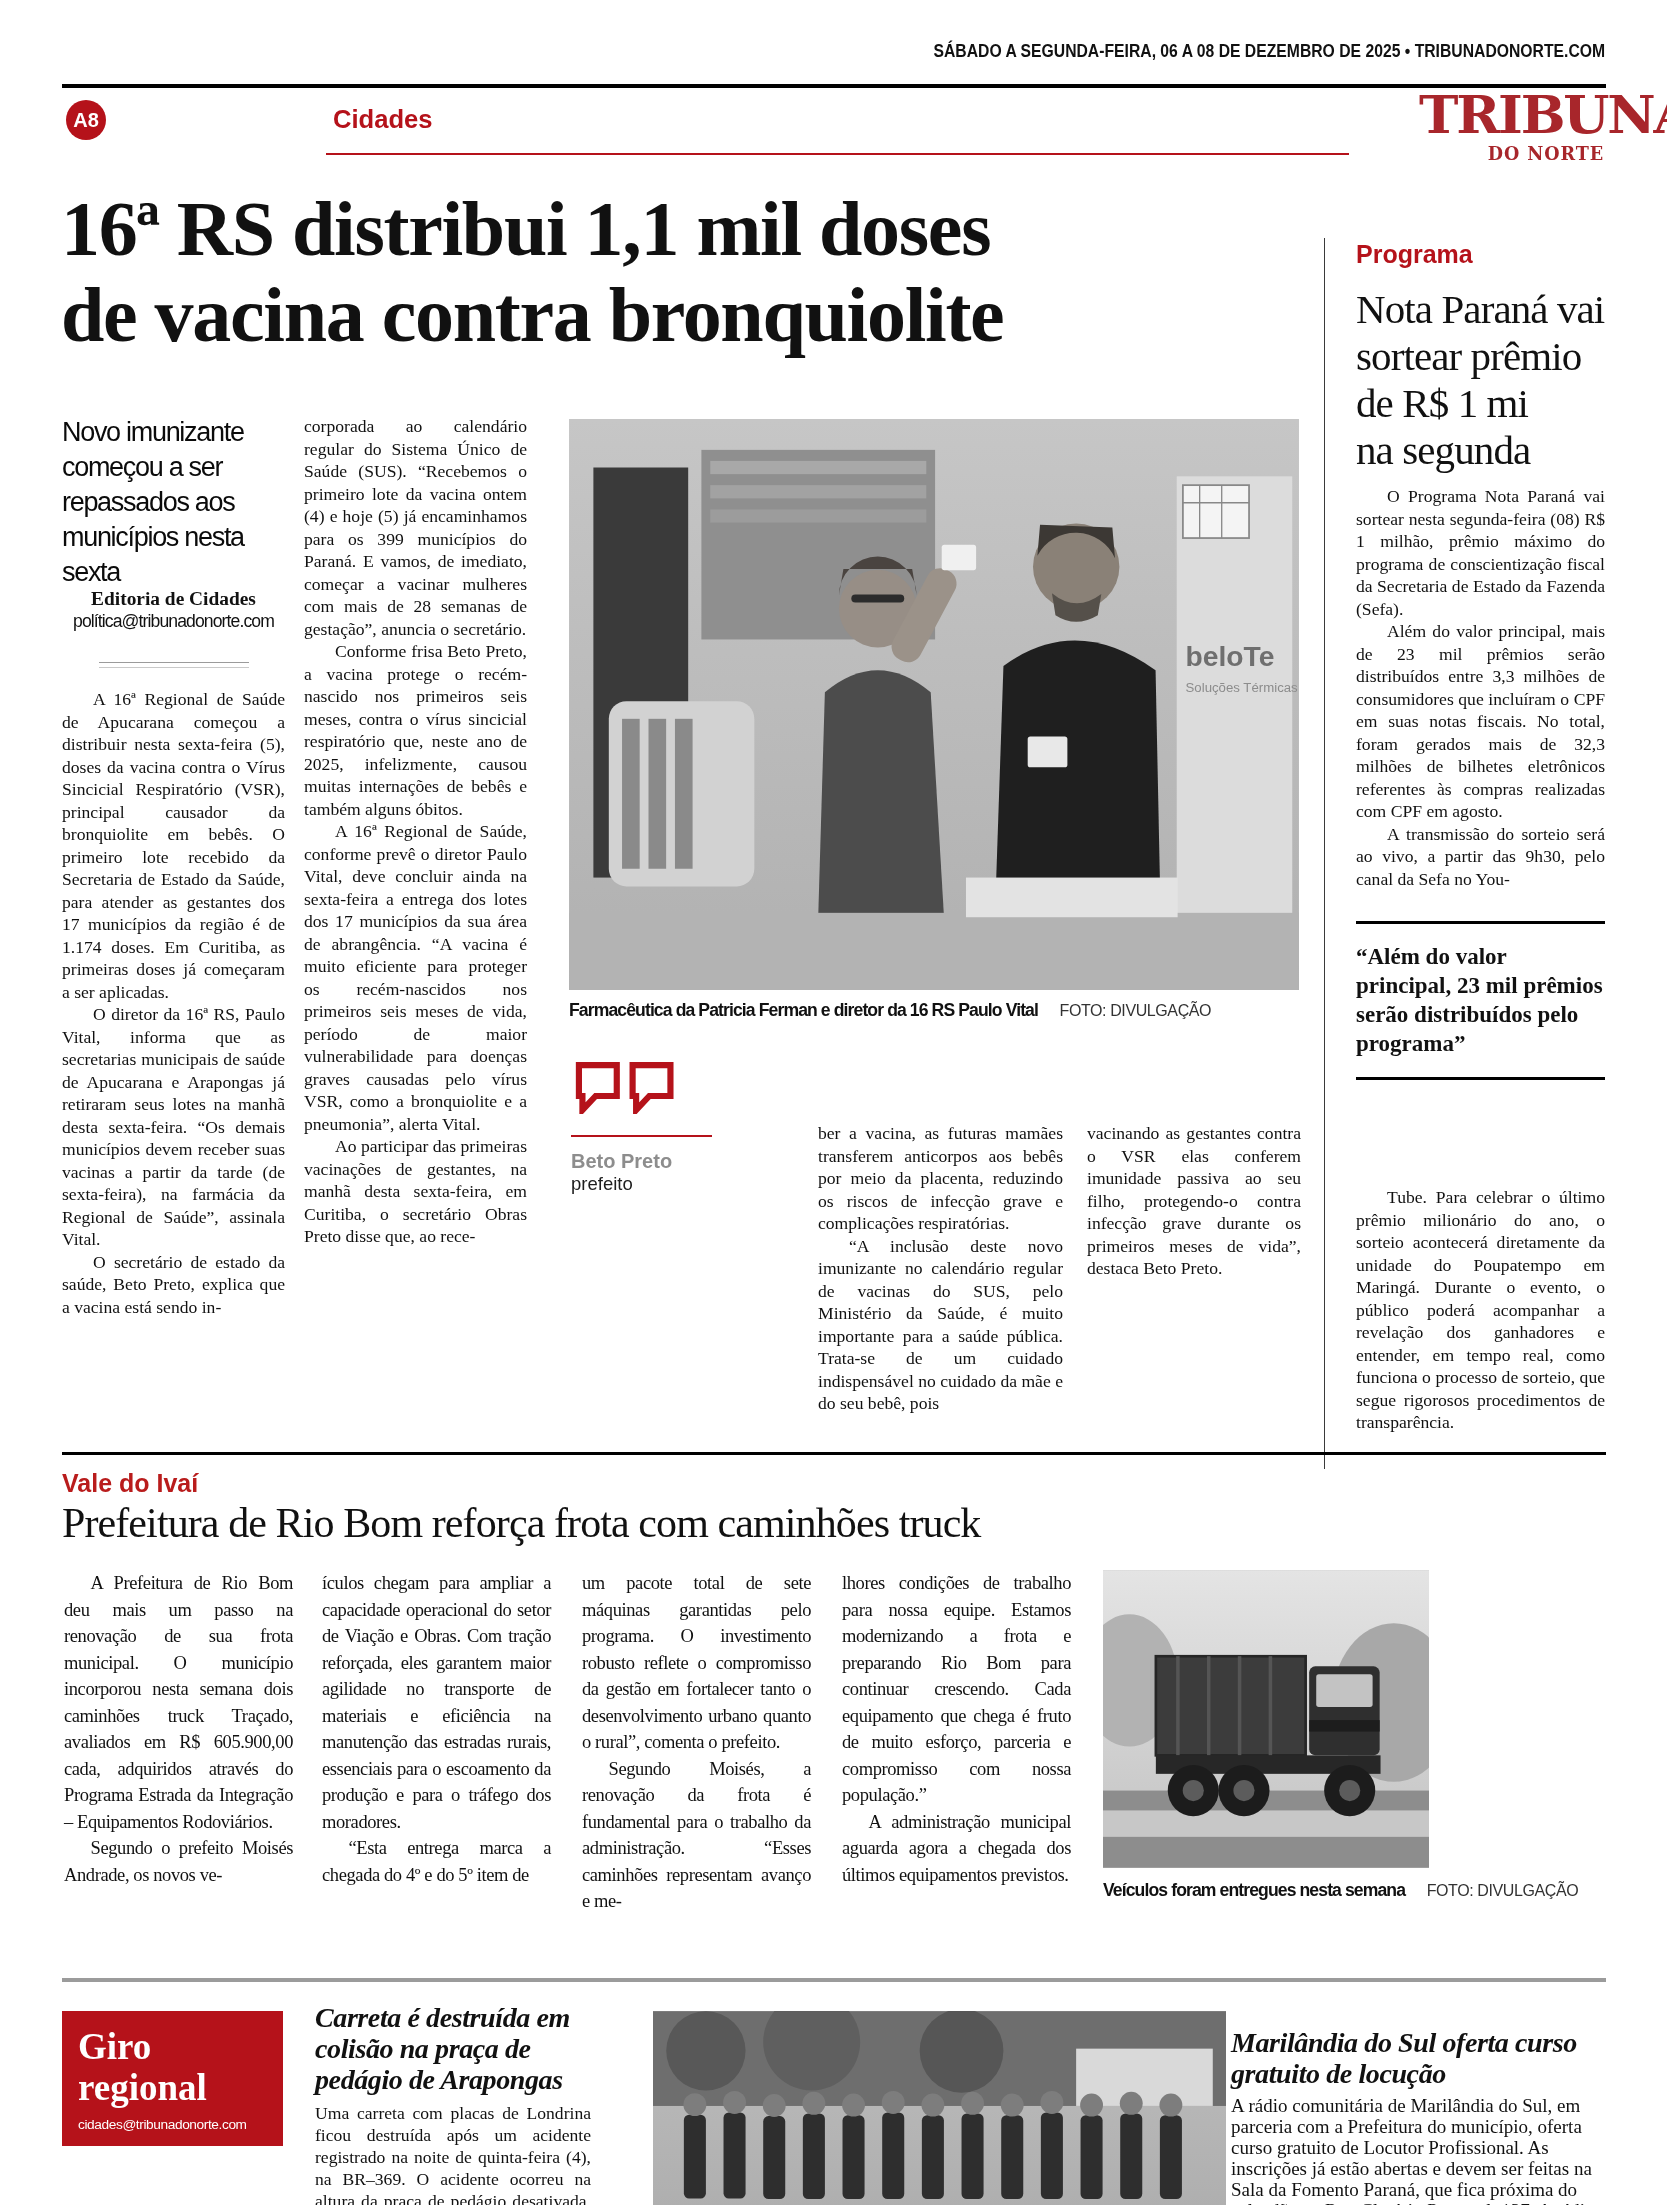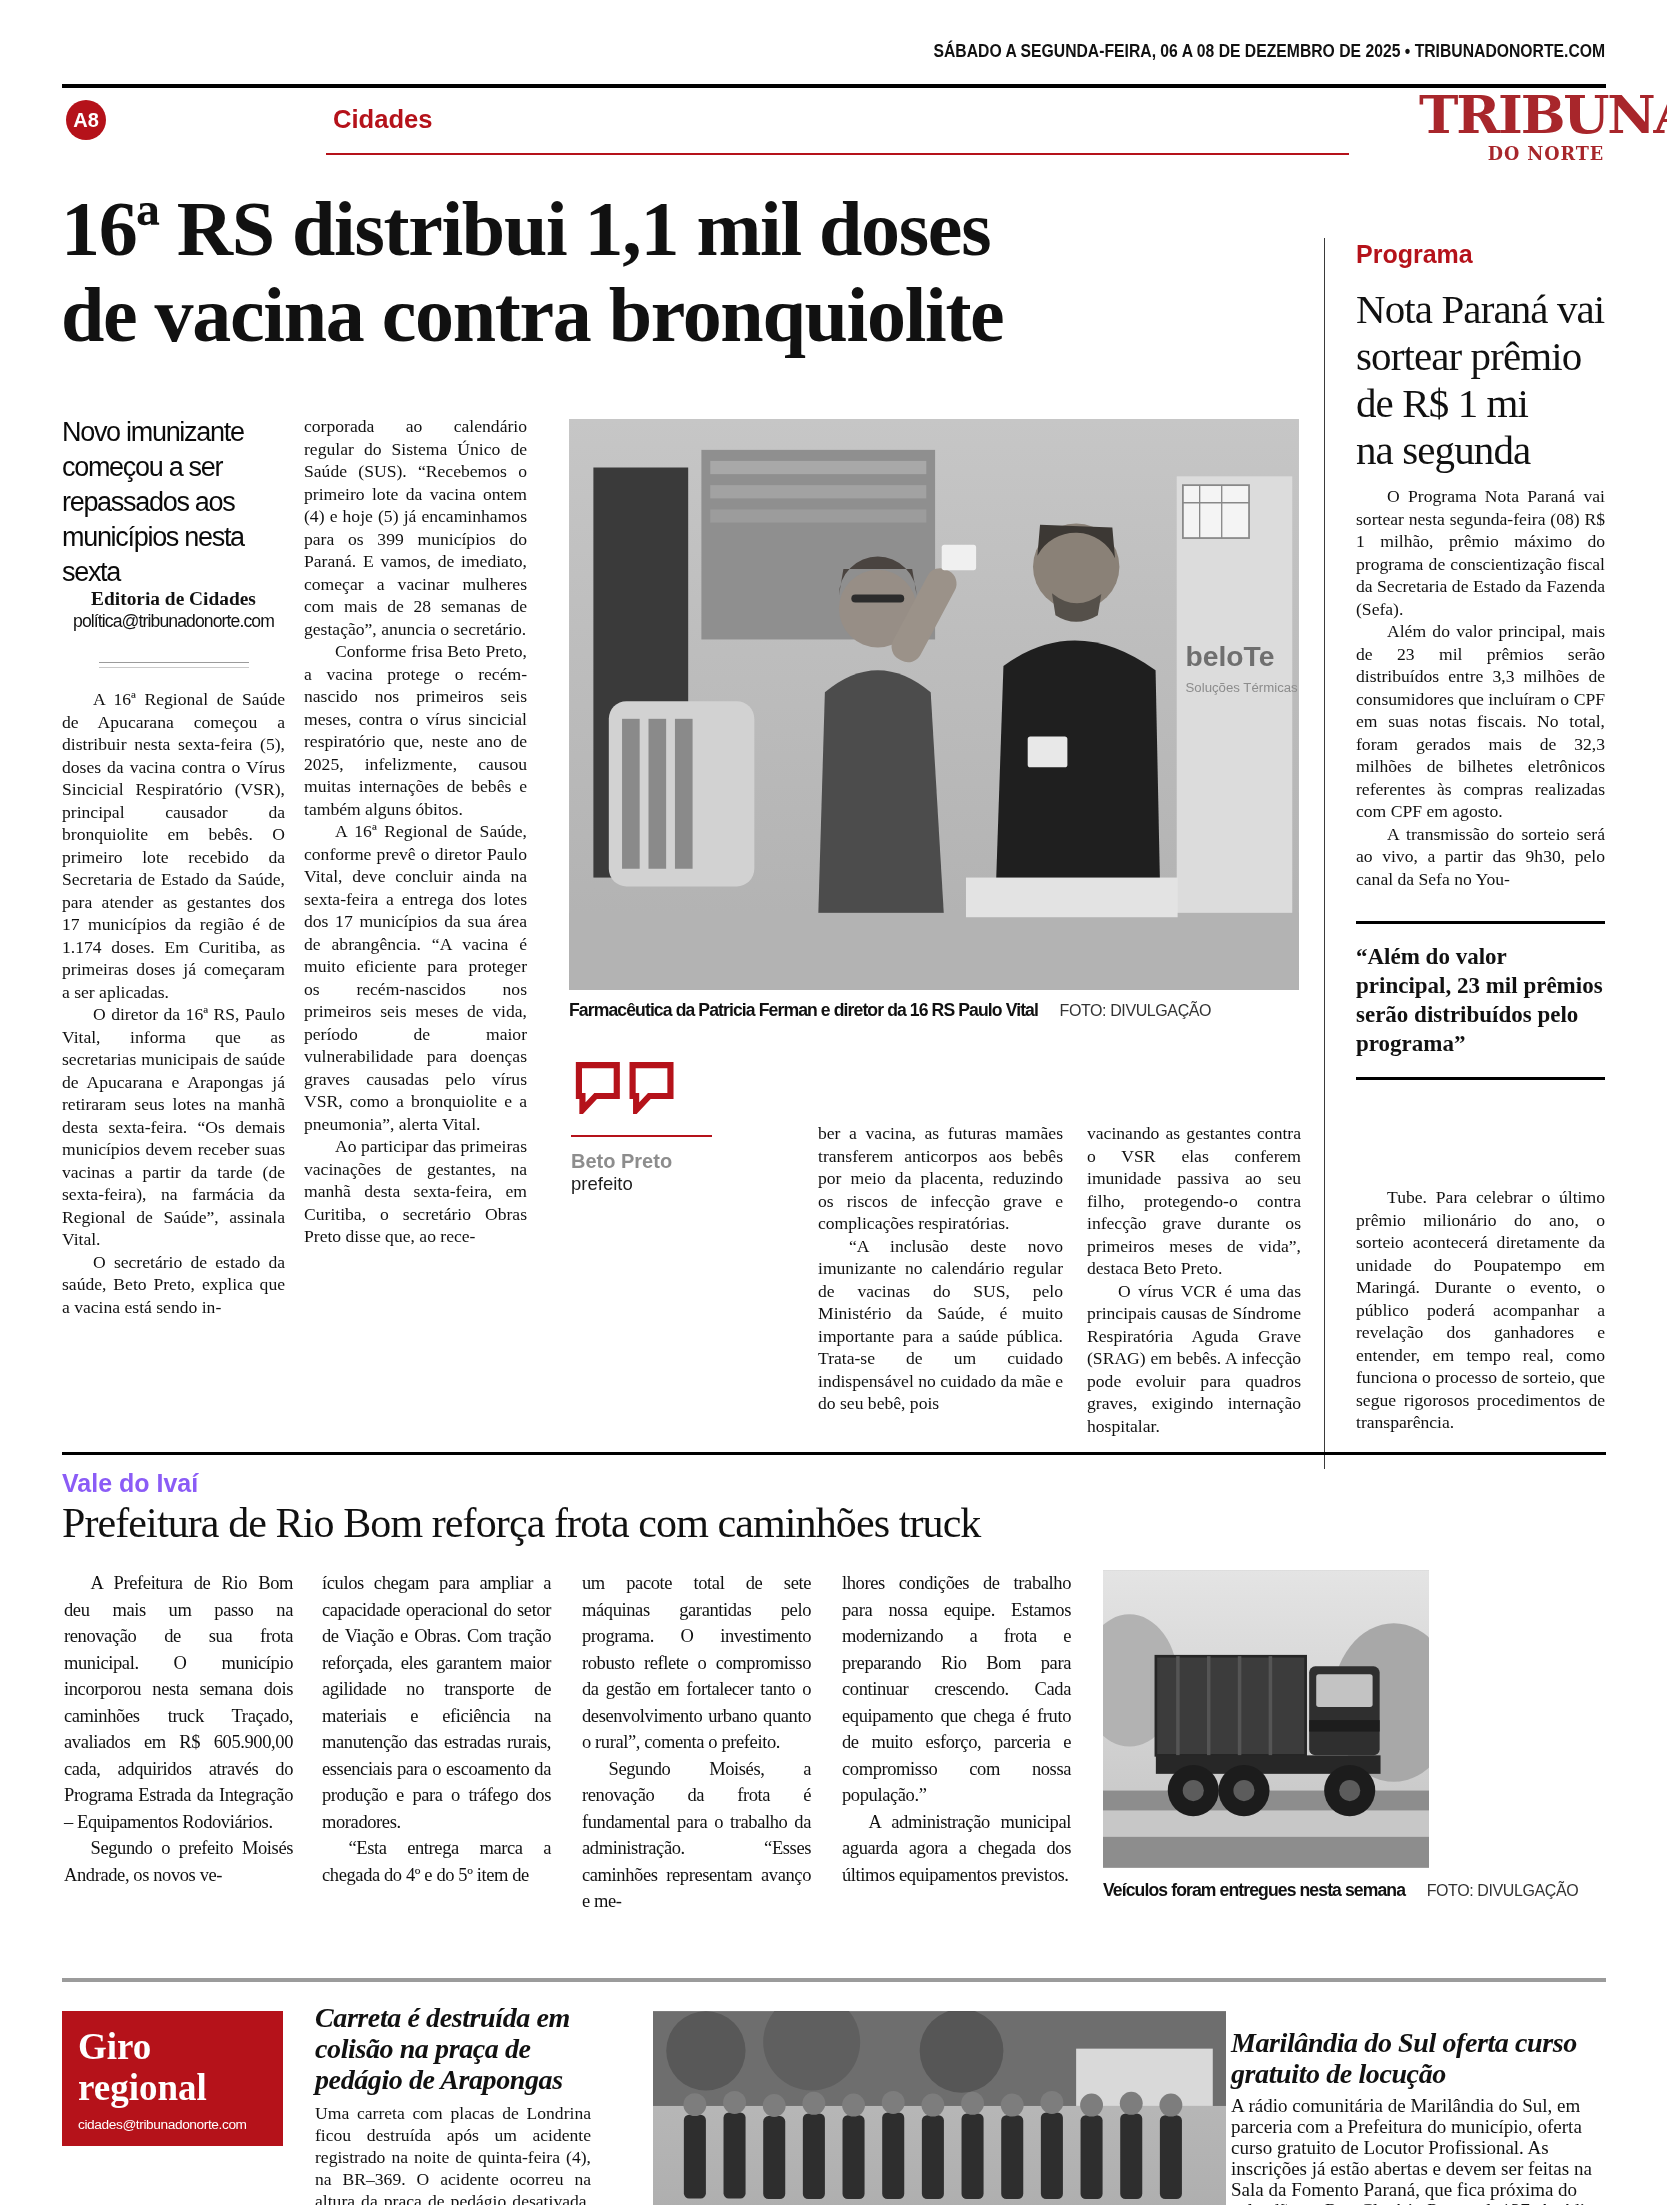--- a/index.html
+++ b/index.html
@@ -37,21 +37,21 @@
   .qrole{font:400 18.5px/1.2 "Liberation Sans",sans-serif;color:#1d1d1d;}
   
   .sbrule{top:238px;left:1324px;width:1.3px;height:1231px;background:#3a3a3a;}
   .sbkicker{top:240px;left:1356px;font:700 25px "Liberation Sans",sans-serif;color:#b5121a;}
   .sbheadline{top:286px;left:1356px;width:265px;font:400 41px/47px "Liberation Serif",serif;letter-spacing:-0.9px;}
   .sbbody p{margin:0;font-size:17.6px;line-height:22.5px;text-align:justify;text-indent:31px;}
   .pull{border-top:3.1px solid #000;border-bottom:3.1px solid #000;padding:17.6px 0 19.4px 0;}
   .pull .ptext{font:700 23px/29px "Liberation Serif",serif;}
   
   .valerule{top:1452px;left:62px;width:1544px;height:3.1px;background:#000;}
-  .valekicker{top:1469px;left:62px;font:700 25px "Liberation Sans",sans-serif;color:#8b5cf6;}
+  .valekicker{top:1469px;left:62px;font:700 25px "Liberation Sans",sans-serif;color:#b91c1c;}
   .valeheadline{top:1500px;left:62px;width:1279px;font:400 42px/1.1 "Liberation Serif",serif;letter-spacing:-0.9px;}
   .vbody p{margin:0;font-size:18.5px;line-height:26.5px;text-align:justify;text-indent:26.5px;letter-spacing:-0.4px;}
   .vbody p.noindent{text-indent:0;}
   
   .grayrule{top:1978px;left:62px;width:1544px;height:4.4px;background:#9b9b9b;}
   .girobox{left:62px;width:221px;background:#b5121a;color:#fff;box-sizing:border-box;}
   .giro1{top:2011px;height:135px;padding:15px 16px;}
   .giro1 .t{font:700 37px/41px "Liberation Serif",serif;}
   .giro1 .e{font:400 13.7px/1.2 "Liberation Sans",sans-serif;margin-top:8.8px;letter-spacing:-0.4px;}
   .bh{font:italic 700 28px/31px "Liberation Serif",serif;letter-spacing:-0.4px;}
@@ -153,21 +153,20 @@
   <div class="qauthor">Beto Preto</div>
   <div class="qrole">prefeito</div>
 </div>
 
 <div class="abs body" style="left:818px;top:1122px;width:245px;">
   <p class="noindent">ber a vacina, as futuras mamães transferem anticorpos aos bebês por meio da placenta, reduzindo os riscos de infecção grave e complicações respiratórias.</p>
   <p>“A inclusão deste novo imunizante no calendário regular de vacinas do SUS, pelo Ministério da Saúde, é muito importante para a saúde pública. Trata-se de um cuidado indispensável no cuidado da mãe e do seu bebê, pois</p>
 </div>
 <div class="abs body" style="left:1087px;top:1122px;width:214px;">
   <p class="noindent">vacinando as gestantes contra o VSR elas conferem imunidade passiva ao seu filho, protegendo-o contra infecção grave durante os primeiros meses de vida”, destaca Beto Preto.</p>
-  <p>O vírus VCR é uma das principais causas de Síndrome Respiratória Aguda Grave (SRAG) em bebês. A infecção pode evoluir para quadros graves, exigindo internação hospitalar.</p>
 </div>
 
 <div class="abs sbrule"></div>
 <div class="abs sbkicker">Programa</div>
 <div class="abs sbheadline">
   <span style="display:block;">Nota Paraná vai</span>
   <span style="display:block;">sortear prêmio</span>
   <span style="display:block;">de R$ 1 mi</span>
   <span style="display:block;">na segunda</span>
 </div>

